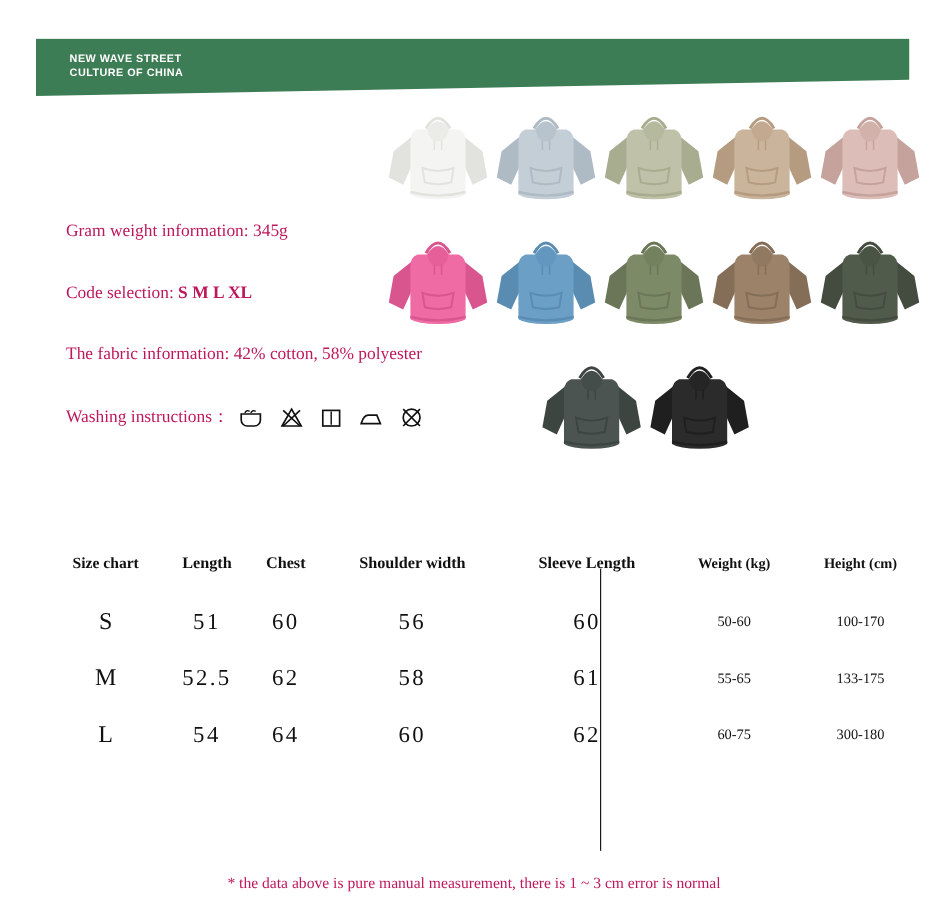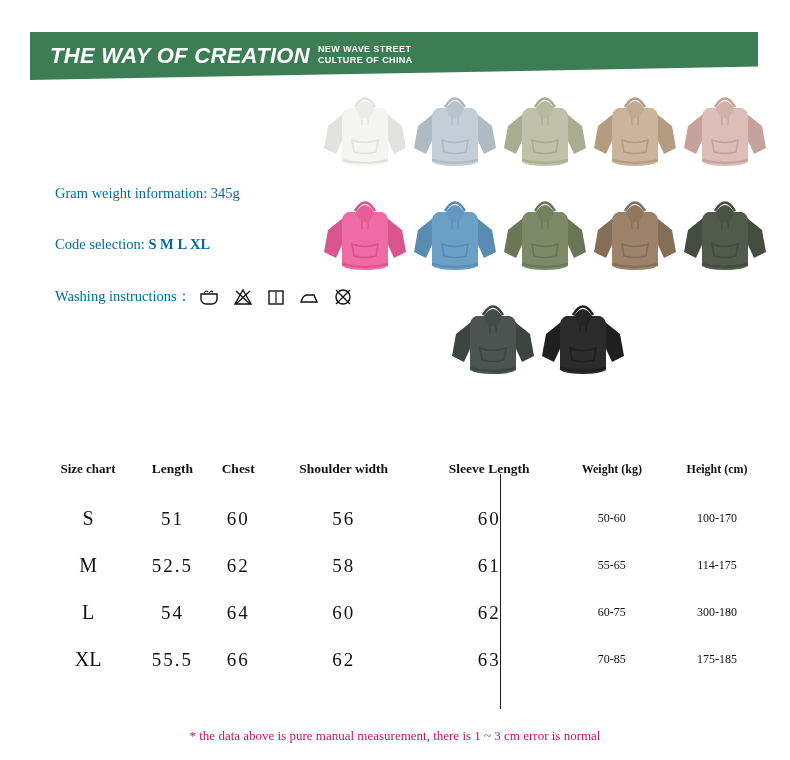--- a/index.html
+++ b/index.html
@@ -51,21 +51,21 @@
 
   
   .info {
     position: absolute;
     left: 55px;
     top: 185px;
     width: 330px;
   }
   .info-row {
     font-size: 14.5px;
-    color: #0369a1;
+    color: #be185d;
     margin-bottom: 34px;
     white-space: nowrap;
   }
   .info-row.last { margin-bottom: 0; display: flex; align-items: center; }
   .bold { font-weight: bold; }
 
   .wash-icons {
     display: inline-flex;
     align-items: center;
     gap: 14px;
@@ -144,34 +144,34 @@
     width: 100%;
     text-align: center;
     font-size: 13px;
     color: #be185d;
   }
 </style>
 </head>
 <body>
 
 <div class="banner">
-  <span class="banner-title">THE WAY OF CREATION</span>
   <span class="banner-sub">
     <span>NEW WAVE STREET</span><br>
     <span>CULTURE OF CHINA</span>
   </span>
 </div>
 
 <div class="info">
   <div class="info-row">Gram weight information: 345g</div>
 
   <div class="info-row">
     <span>Code selection: </span><span class="bold">S M L XL</span>
   </div>
 
+  <div class="info-row">The fabric information: 42% cotton, 58% polyester</div>
 
   <div class="info-row last">
     <span>Washing instructions：</span>
     <span class="wash-icons">
       <span>
         <svg width="20" height="18" viewBox="0 0 20 18">
           <path d="M2 6 h16 v5 a5 5 0 0 1 -5 5 h-6 a5 5 0 0 1 -5 -5 z" fill="none" stroke="#111" stroke-width="1.4"></path>
           <path d="M5 5 q2 -3 4 -1 M10 5 q2 -3 4 -1" fill="none" stroke="#111" stroke-width="1.2"></path>
         </svg>
       </span>
@@ -454,38 +454,28 @@
           <td class="grp">100-170</td>
         </tr>
         <tr>
           <td class="label">M</td>
           <td>52.5</td>
           <td>62</td>
           <td>58</td>
           <td>61</td>
           <td class="divcol"></td>
           <td class="grp">55-65</td>
-          <td class="grp">114-175</td>
+          <td class="grp">133-175</td>
         </tr>
         <tr>
           <td class="label">L</td>
           <td>54</td>
           <td>64</td>
           <td>60</td>
           <td>62</td>
           <td class="divcol"></td>
           <td class="grp">60-75</td>
           <td class="grp">300-180</td>
         </tr>
-        <tr>
-          <td class="label">XL</td>
-          <td>55.5</td>
-          <td>66</td>
-          <td>62</td>
-          <td>63</td>
-          <td class="divcol"></td>
-          <td class="grp">70-85</td>
-          <td class="grp">175-185</td>
-        </tr>
       </tbody>
   </table>
   <div class="footnote">* the data above is pure manual measurement, there is 1 ~ 3 cm error is normal</div>
 </div>
 
 </body></html>

